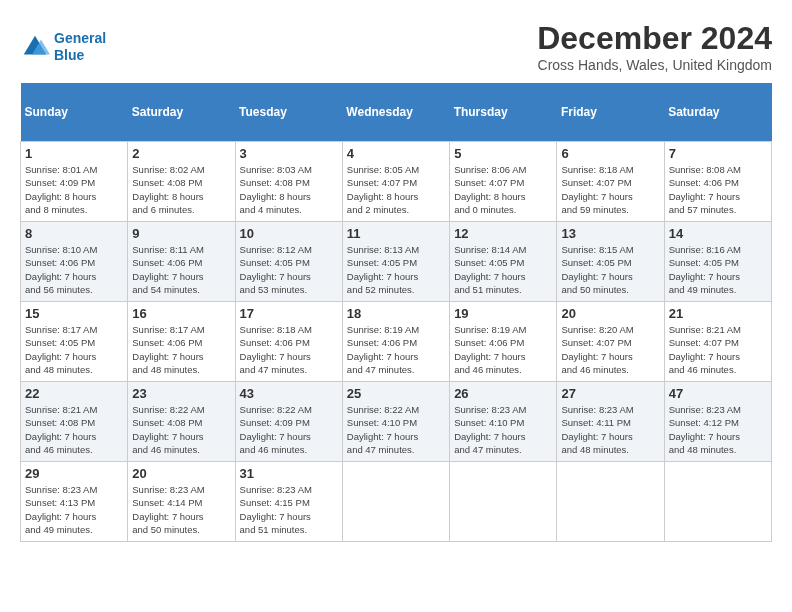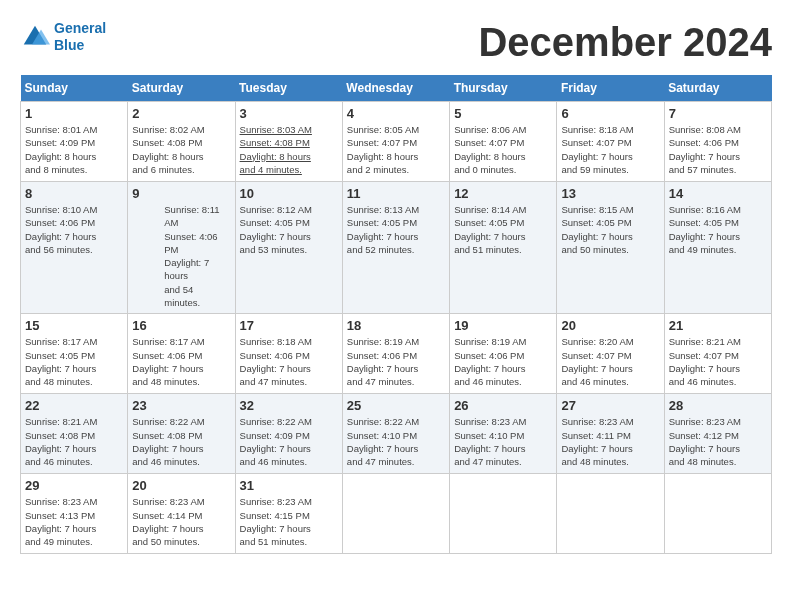--- a/index.html
+++ b/index.html
@@ -6,21 +6,21 @@
     body {
       font-family: Arial, sans-serif;
       background: #fff;
       width: 792px;
       min-height: 612px;
       padding: 20px;
     }
     .header {
       display: flex;
       justify-content: space-between;
-      align-items: flex-start;
+      align-items: center;
       margin-bottom: 10px;
     }
     .logo {
       display: flex;
       align-items: center;
       gap: 4px;
     }
     .logo-text {
       font-size: 14px;
       color: #333;
@@ -31,37 +31,37 @@
       font-weight: bold;
     }
     .logo-icon {
       width: 30px;
       height: 30px;
     }
     .title-area {
       text-align: right;
     }
     .month-title {
-      font-size: 40px;
+      font-size: 32px;
       font-weight: bold;
       color: #333;
     }
     .location {
       font-size: 14px;
       color: #555;
     }
     table {
       width: 100%;
       border-collapse: collapse;
       font-size: 10px;
     }
     th {
       background-color: #3a7fc1;
       color: white;
-      padding: 6px 4px;
+      padding: 22px 4px;
       text-align: left;
       font-size: 12px;
       font-weight: bold;
     }
     td {
       border: 1px solid #ccc;
       vertical-align: top;
       padding: 4px;
       height: 80px;
       width: calc(100% / 7);
@@ -97,20 +97,21 @@
       <polygon points="20,5 35,30 5,30" fill="#1a6faf"></polygon>
       <polygon points="28,10 40,30 16,30" fill="#4da6e8" opacity="0.7"></polygon>
     </svg>
     <div class="logo-text">
       <div><span>General</span></div>
       <div><span>Blue</span></div>
     </div>
   </div>
   <div class="title-area">
     <div class="month-title">December 2024</div>
+    <div class="location">Cross Hands, Wales, United Kingdom</div>
   </div>
 </div>
 
 <table>
   <thead>
     <tr>
     <th>Sunday</th>
         <th>Saturday</th>
         <th>Tuesday</th>
         <th>Wednesday</th>
@@ -130,21 +131,21 @@
         </td>
         <td>
           <span class="day-num">2</span>
           <div class="day-info" style="white-space: pre-line;">Sunrise: 8:02 AM
 Sunset: 4:08 PM
 Daylight: 8 hours
 and 6 minutes.</div>
         </td>
         <td>
           <span class="day-num">3</span>
-          <div class="day-info" style="white-space: pre-line; text-decoration: underline;">Sunrise: 8:03 AM
+          <div class="day-info" style="white-space: pre-line;">Sunrise: 8:03 AM
 Sunset: 4:08 PM
 Daylight: 8 hours
 and 4 minutes.</div>
         </td>
         <td>
           <span class="day-num">4</span>
           <div class="day-info" style="white-space: pre-line;">Sunrise: 8:05 AM
 Sunset: 4:07 PM
 Daylight: 8 hours
 and 2 minutes.</div>
@@ -174,21 +175,21 @@
       <tr>
         <td>
           <span class="day-num">8</span>
           <div class="day-info" style="white-space: pre-line;">Sunrise: 8:10 AM
 Sunset: 4:06 PM
 Daylight: 7 hours
 and 56 minutes.</div>
         </td>
         <td>
           <span class="day-num">9</span>
-          <div class="day-info" style="white-space: pre-line; margin-left: 32px;">Sunrise: 8:11 AM
+          <div class="day-info" style="white-space: pre-line;">Sunrise: 8:11 AM
 Sunset: 4:06 PM
 Daylight: 7 hours
 and 54 minutes.</div>
         </td>
         <td>
           <span class="day-num">10</span>
           <div class="day-info" style="white-space: pre-line;">Sunrise: 8:12 AM
 Sunset: 4:05 PM
 Daylight: 7 hours
 and 53 minutes.</div>
@@ -282,21 +283,21 @@
 and 46 minutes.</div>
         </td>
         <td>
           <span class="day-num">23</span>
           <div class="day-info" style="white-space: pre-line;">Sunrise: 8:22 AM
 Sunset: 4:08 PM
 Daylight: 7 hours
 and 46 minutes.</div>
         </td>
         <td>
-          <span class="day-num">32</span>
+          <span class="day-num">43</span>
           <div class="day-info" style="white-space: pre-line;">Sunrise: 8:22 AM
 Sunset: 4:09 PM
 Daylight: 7 hours
 and 46 minutes.</div>
         </td>
         <td>
           <span class="day-num">25</span>
           <div class="day-info" style="white-space: pre-line;">Sunrise: 8:22 AM
 Sunset: 4:10 PM
 Daylight: 7 hours
@@ -310,21 +311,21 @@
 and 47 minutes.</div>
         </td>
         <td>
           <span class="day-num">27</span>
           <div class="day-info" style="white-space: pre-line;">Sunrise: 8:23 AM
 Sunset: 4:11 PM
 Daylight: 7 hours
 and 48 minutes.</div>
         </td>
         <td>
-          <span class="day-num">28</span>
+          <span class="day-num">47</span>
           <div class="day-info" style="white-space: pre-line;">Sunrise: 8:23 AM
 Sunset: 4:12 PM
 Daylight: 7 hours
 and 48 minutes.</div>
         </td>
       </tr>
       <tr>
         <td>
           <span class="day-num">29</span>
           <div class="day-info" style="white-space: pre-line;">Sunrise: 8:23 AM

